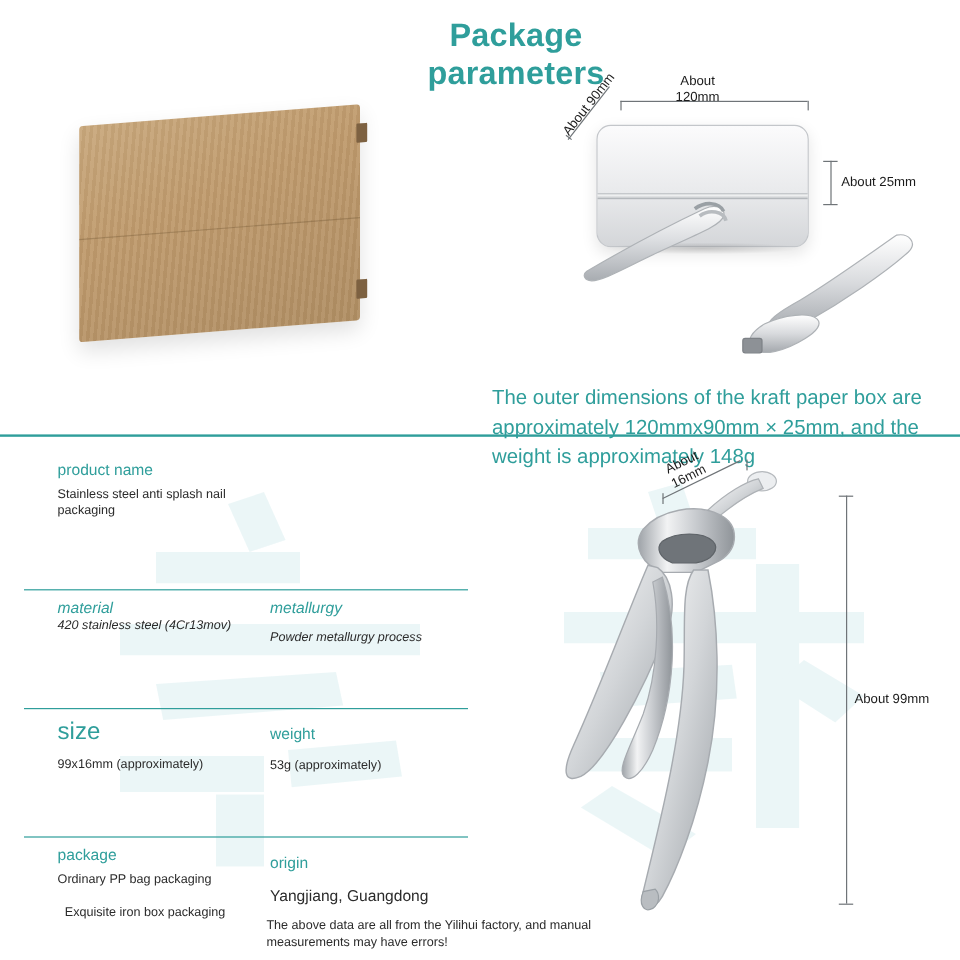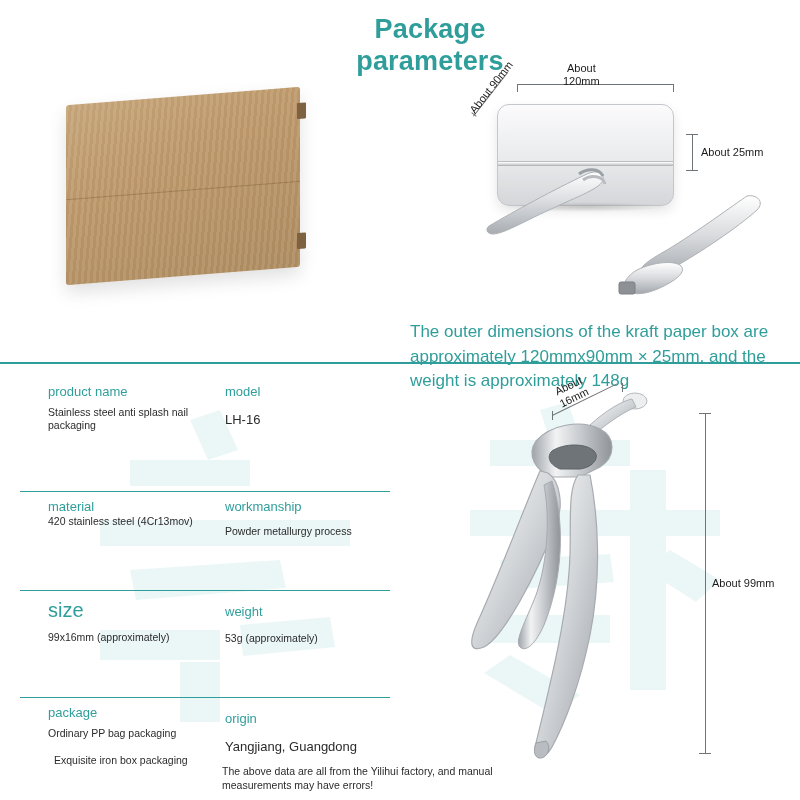--- a/index.html
+++ b/index.html
@@ -331,33 +331,29 @@
     </g>
   </svg>
 
   <div class="spec">
 
     <div class="spec-row" style="height:100px;">
       <div class="spec-cell" style="left:28px; width:165px;">
         <div class="spec-label">product name</div>
         <div class="spec-value">Stainless steel anti splash nail packaging</div>
       </div>
-      <div class="spec-cell" style="left:205px; width:160px;">
-        <div class="spec-label">model</div>
-        <div class="spec-value lg" style="margin-top:12px;">LH-16</div>
-      </div>
-    </div>
-
-    <div class="spec-row" style="height:92px;">
+    </div>
+
+    <div class="spec-row" style="height:92px;font-style:italic;">
       <div class="spec-cell" style="left:28px; width:165px; top:8px;">
         <div class="spec-label">material</div>
         <div class="spec-value" style="margin-top:0;">420 stainless steel (4Cr13mov)</div>
       </div>
       <div class="spec-cell" style="left:205px; width:160px; top:8px;">
-        <div class="spec-label">workmanship</div>
+        <div class="spec-label">metallurgy</div>
         <div class="spec-value" style="margin-top:10px;">Powder metallurgy process</div>
       </div>
     </div>
 
     <div class="spec-row" style="height:100px;">
       <div class="spec-cell" style="left:28px; width:165px; top:8px;">
         <div class="spec-label big">size</div>
         <div class="spec-value" style="margin-top:10px;">99x16mm (approximately)</div>
       </div>
       <div class="spec-cell" style="left:205px; width:130px; top:14px;">

